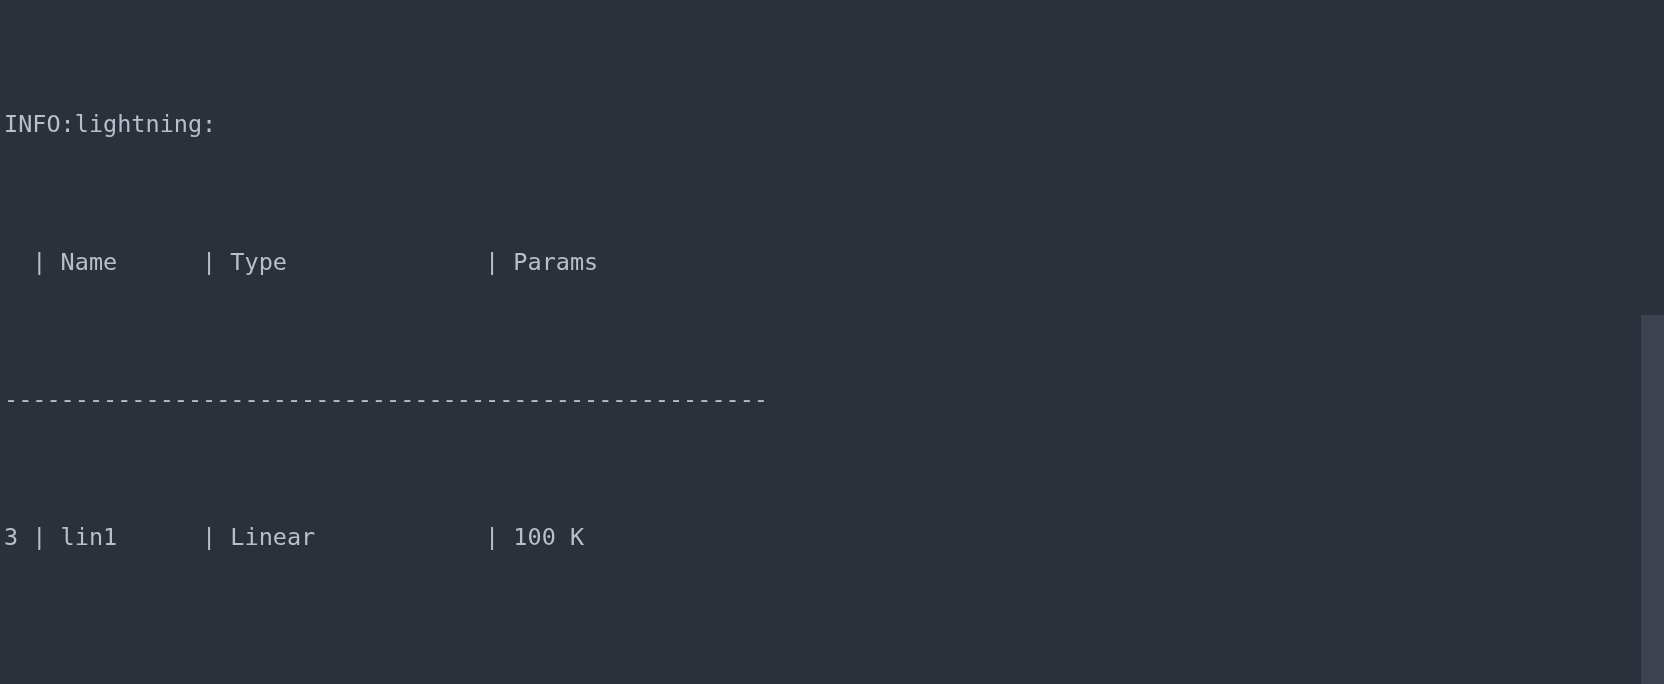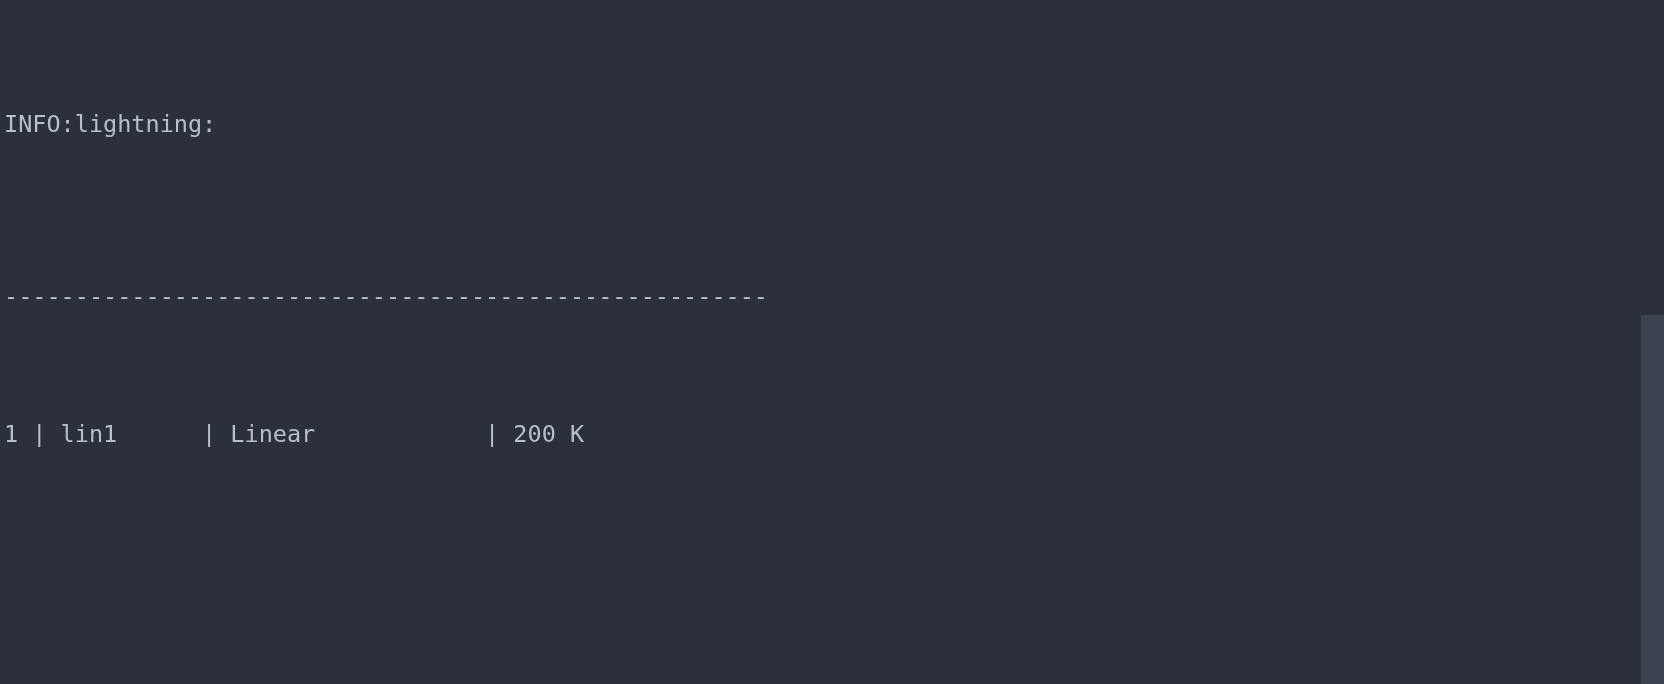--- a/index.html
+++ b/index.html
@@ -54,24 +54,25 @@
     border-radius: 4px;
   }
 </style>
 </head>
 <body>
 
 <div id="terminal">
 
   <div class="line">INFO:lightning:</div>
 
+  <div class="line">  | Name      | Type              | Params</div>
 
   <div class="line sep">------------------------------------------------------</div>
 
-  <div class="line">1 | lin1      | Linear            | 200 K</div>
+  <div class="line">3 | lin1      | Linear            | 100 K</div>
   
   
   
 
   
 
   
   
   
   

